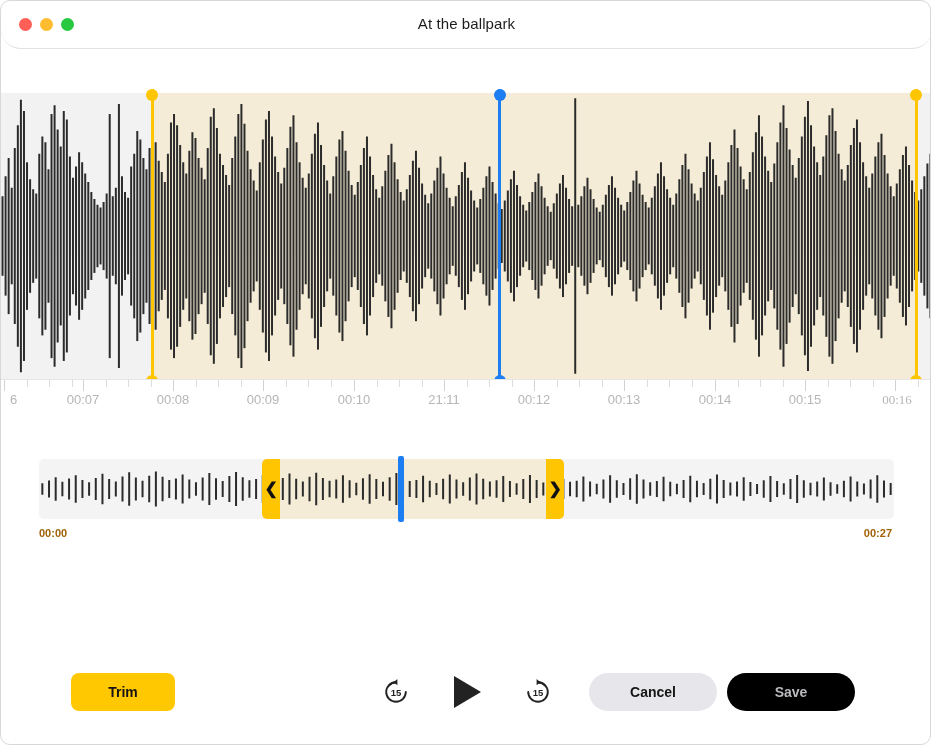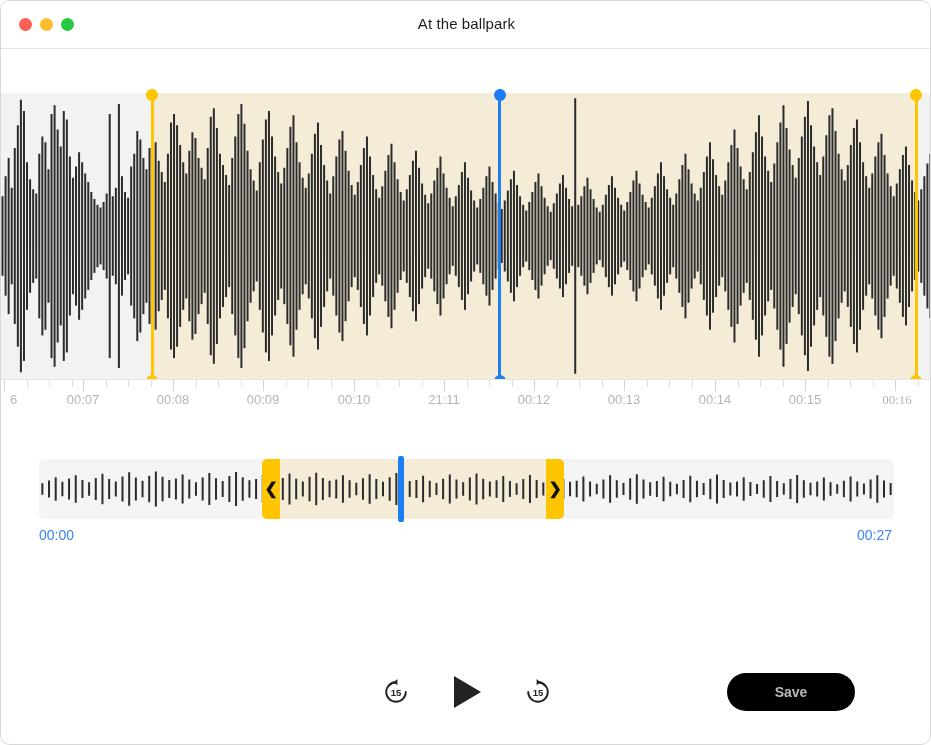--- a/index.html
+++ b/index.html
@@ -17,20 +17,21 @@
     border-radius: 10px;
     overflow: hidden;
   }
 
   
   .titlebar {
     position: absolute; left: 0; top: 0;
     width: 931px; height: 48px;
     background: #ffffff;
     border-bottom: 1px solid #e2e2e2;
+    border-radius: 20px;
   }
   .traffic { position: absolute; left: 18px; top: 17px; display: flex; gap: 8px; }
   .light { width: 13px; height: 13px; border-radius: 50%; }
   .light.red   { background: #ff5f57; }
   .light.amber { background: #febc2e; }
   .light.green { background: #28c840; }
   .title {
     position: absolute; left: 0; top: 14px; width: 931px;
     text-align: center;
     font-size: 15px; color: #1d1d1f; letter-spacing: .1px;
@@ -109,21 +110,21 @@
     line-height: 1;
   }
   .ov-handle.left  { border-radius: 5px 0 0 5px; }
   .ov-handle.right { border-radius: 0 5px 5px 0; }
   .ov-playhead {
     position: absolute; top: 455px; width: 6px; height: 66px;
     background: #1d7ef3; border-radius: 2px;
   }
   .ov-time {
     position: absolute; top: 526px;
-    font-size: 14px; color: #3b82f6;
+    font-size: 11px; color: #a16207; font-weight: bold;
   }
   .ov-time.start { left: 38px; }
   .ov-time.end   { right: 38px; }
 
   
   .bigtime {
     position: absolute; left: 0; top: 560px; width: 931px;
     text-align: center;
     font-size: 46px; font-weight: 700; color: #1d1d1f;
     letter-spacing: -0.5px;
@@ -692,20 +693,21 @@
   <div class="ov-handle right" id="ov-right" style="left: 545.3px;">
     <span>❯</span>
   </div>
   <div class="ov-playhead" id="ov-playhead" style="left: 397.267px;"></div>
 
   <div class="ov-time start">00:00</div>
   <div class="ov-time end">00:27</div>
 
 
   <div class="bottombar">
+    <button class="pill yellow btn-trim">Trim</button>
 
     <div class="transport">
       <button class="tbtn">
         <svg width="30" height="30" viewBox="0 0 30 30">
           <path d="M15 5.2 A 9.8 9.8 0 1 0 24.8 15" fill="none" stroke="#222" stroke-width="1.9" stroke-linecap="round"></path>
           <path d="M15 5.2 A 9.8 9.8 0 0 0 7.8 8.6" fill="none" stroke="#222" stroke-width="1.9" stroke-linecap="round"></path>
           <path d="M16.4 2.0 L12.6 5.3 L16.4 8.2 Z" fill="#222"></path>
           <text x="15" y="19" font-family="Liberation Sans, sans-serif" font-size="9.5" font-weight="700" fill="#222" text-anchor="middle">15</text>
         </svg>
       </button>
@@ -717,16 +719,17 @@
       <button class="tbtn">
         <svg width="30" height="30" viewBox="0 0 30 30">
           <path d="M15 5.2 A 9.8 9.8 0 1 1 5.2 15" fill="none" stroke="#222" stroke-width="1.9" stroke-linecap="round"></path>
           <path d="M15 5.2 A 9.8 9.8 0 0 1 22.2 8.6" fill="none" stroke="#222" stroke-width="1.9" stroke-linecap="round"></path>
           <path d="M13.6 2.0 L17.4 5.3 L13.6 8.2 Z" fill="#222"></path>
           <text x="15" y="19" font-family="Liberation Sans, sans-serif" font-size="9.5" font-weight="700" fill="#222" text-anchor="middle">15</text>
         </svg>
       </button>
     </div>
 
+    <button class="pill round gray btn-cancel">Cancel</button>
     <button class="pill round disabled btn-save">Save</button>
   </div>
 
 </div>
 
 </body></html>

